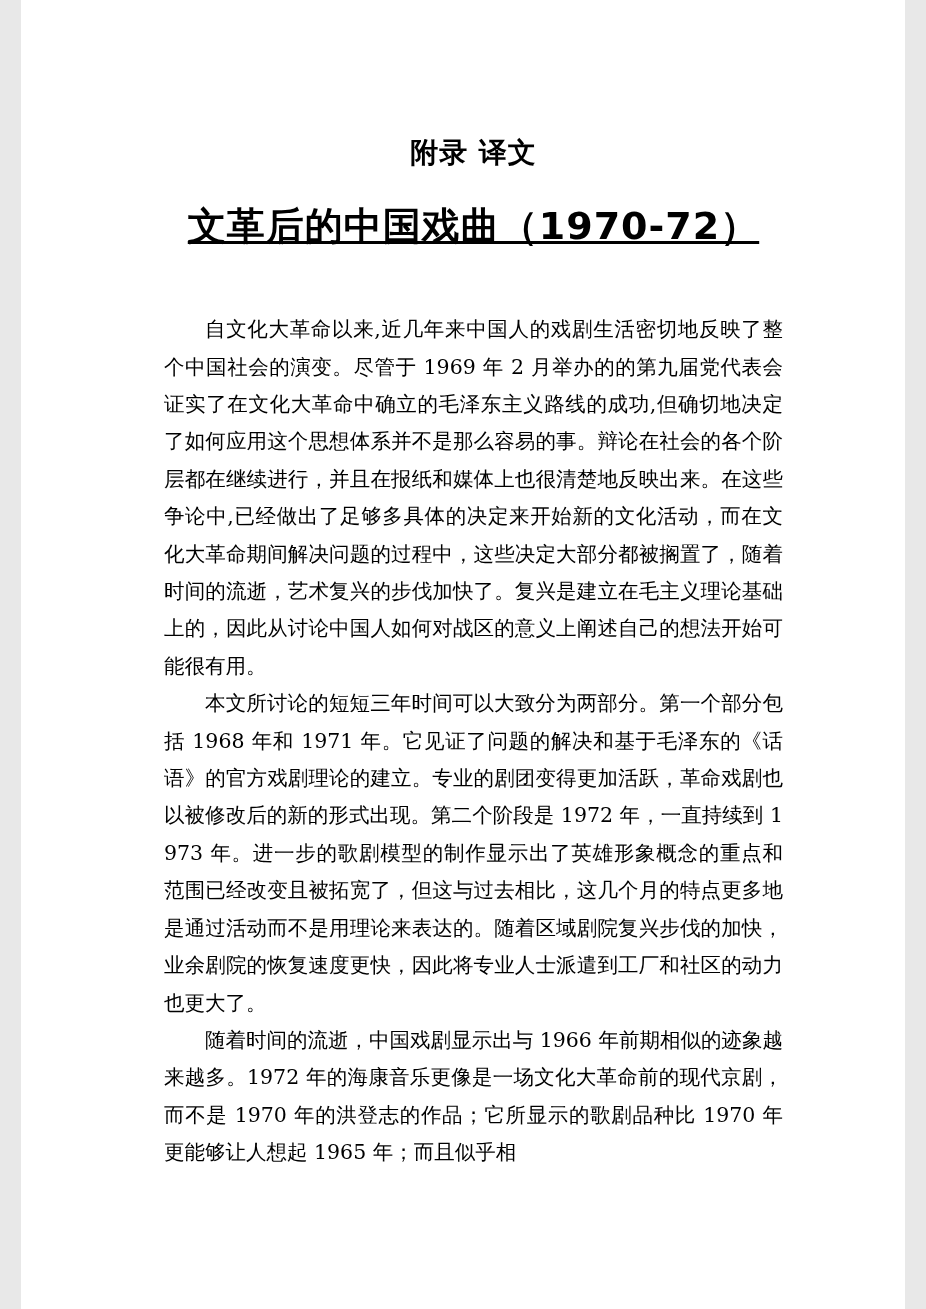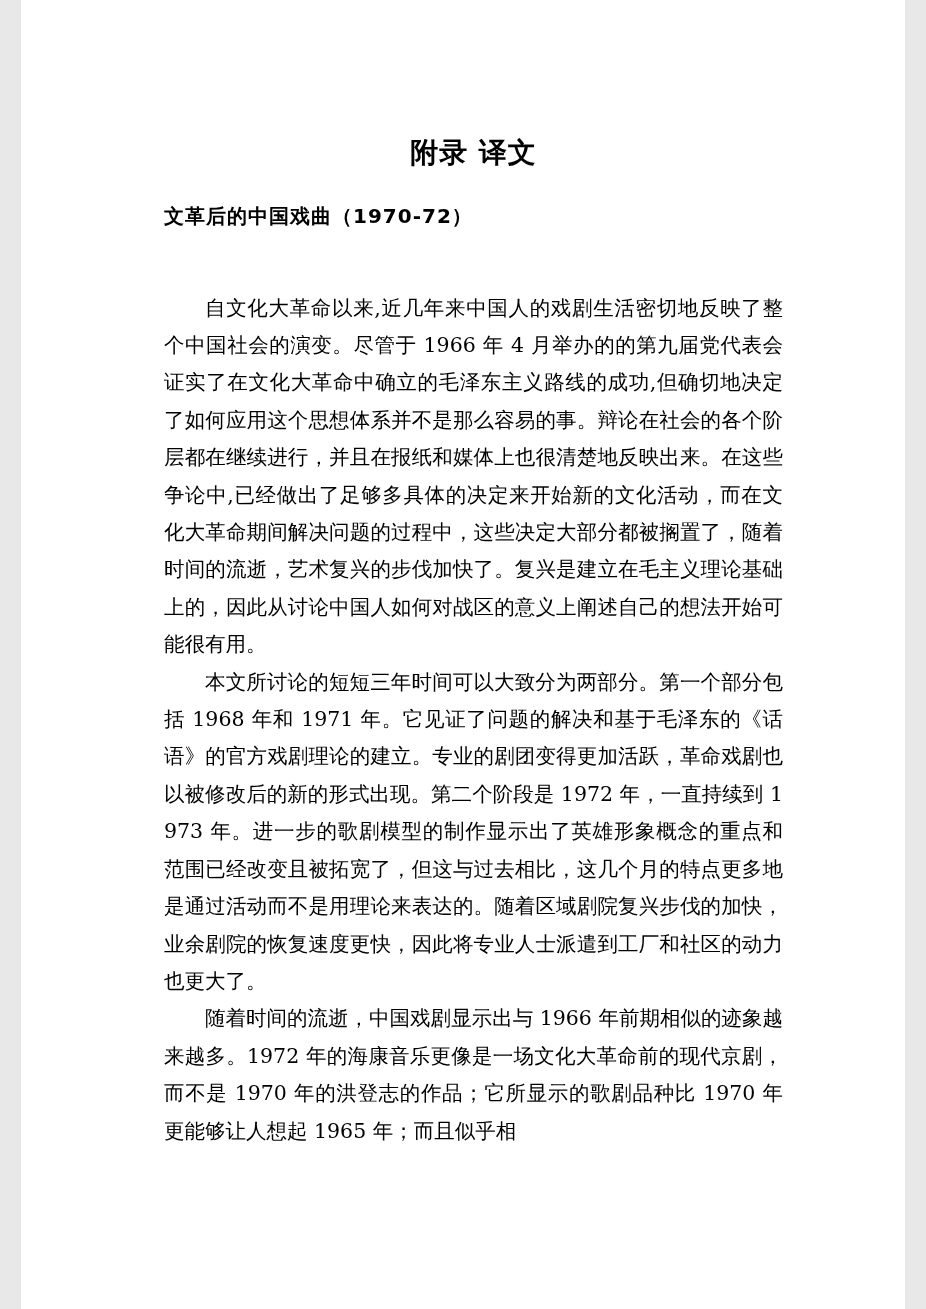--- a/index.html
+++ b/index.html
@@ -23,25 +23,26 @@
     font-weight: bold;
     font-size: 28px;
     line-height: 1.2;
     text-align: center;
     margin: 0 0 34px 0;
     letter-spacing: 1px;
   }
   .doc-title-main {
     font-family: "DejaVu Sans", "Liberation Sans", sans-serif;
     font-weight: bold;
-    font-size: 20px;
+    font-size: 38px;
     line-height: 1.2;
-    text-align: left;
+    text-align: center;
     margin: 0 0 62px 0;
     letter-spacing: 1px;
+    text-decoration: underline;
   }
   .doc-body {
     font-family: "DejaVu Serif", "Liberation Serif", serif;
     font-size: 20.5px;
     line-height: 37.4px;
     text-align: justify;
     text-justify: inter-ideograph;
   }
   .doc-body p {
     margin: 0;
@@ -50,17 +51,17 @@
     word-break: break-all;
   }
 </style>
 </head>
 <body>
 
 <div class="doc-page">
   <h1 class="doc-title-appendix">附录  译文</h1>
   <h2 class="doc-title-main">文革后的中国戏曲（1970-72）</h2>
   <div class="doc-body">
-    <p>自文化大革命以来,近几年来中国人的戏剧生活密切地反映了整个中国社会的演变。尽管于 1966 年 4 月举办的的第九届党代表会证实了在文化大革命中确立的毛泽东主义路线的成功,但确切地决定了如何应用这个思想体系并不是那么容易的事。辩论在社会的各个阶层都在继续进行，并且在报纸和媒体上也很清楚地反映出来。在这些争论中,已经做出了足够多具体的决定来开始新的文化活动，而在文化大革命期间解决问题的过程中，这些决定大部分都被搁置了，随着时间的流逝，艺术复兴的步伐加快了。复兴是建立在毛主义理论基础上的，因此从讨论中国人如何对战区的意义上阐述自己的想法开始可能很有用。</p>
+    <p>自文化大革命以来,近几年来中国人的戏剧生活密切地反映了整个中国社会的演变。尽管于 1969 年 2 月举办的的第九届党代表会证实了在文化大革命中确立的毛泽东主义路线的成功,但确切地决定了如何应用这个思想体系并不是那么容易的事。辩论在社会的各个阶层都在继续进行，并且在报纸和媒体上也很清楚地反映出来。在这些争论中,已经做出了足够多具体的决定来开始新的文化活动，而在文化大革命期间解决问题的过程中，这些决定大部分都被搁置了，随着时间的流逝，艺术复兴的步伐加快了。复兴是建立在毛主义理论基础上的，因此从讨论中国人如何对战区的意义上阐述自己的想法开始可能很有用。</p>
     <p>本文所讨论的短短三年时间可以大致分为两部分。第一个部分包括 1968 年和 1971 年。它见证了问题的解决和基于毛泽东的《话语》的官方戏剧理论的建立。专业的剧团变得更加活跃，革命戏剧也以被修改后的新的形式出现。第二个阶段是 1972 年，一直持续到 1973 年。进一步的歌剧模型的制作显示出了英雄形象概念的重点和范围已经改变且被拓宽了，但这与过去相比，这几个月的特点更多地是通过活动而不是用理论来表达的。随着区域剧院复兴步伐的加快，业余剧院的恢复速度更快，因此将专业人士派遣到工厂和社区的动力也更大了。</p>
     <p>随着时间的流逝，中国戏剧显示出与 1966 年前期相似的迹象越来越多。1972 年的海康音乐更像是一场文化大革命前的现代京剧，而不是 1970 年的洪登志的作品；它所显示的歌剧品种比 1970 年更能够让人想起 1965 年；而且似乎相</p>
   </div>
 </div>
 
 </body></html>

